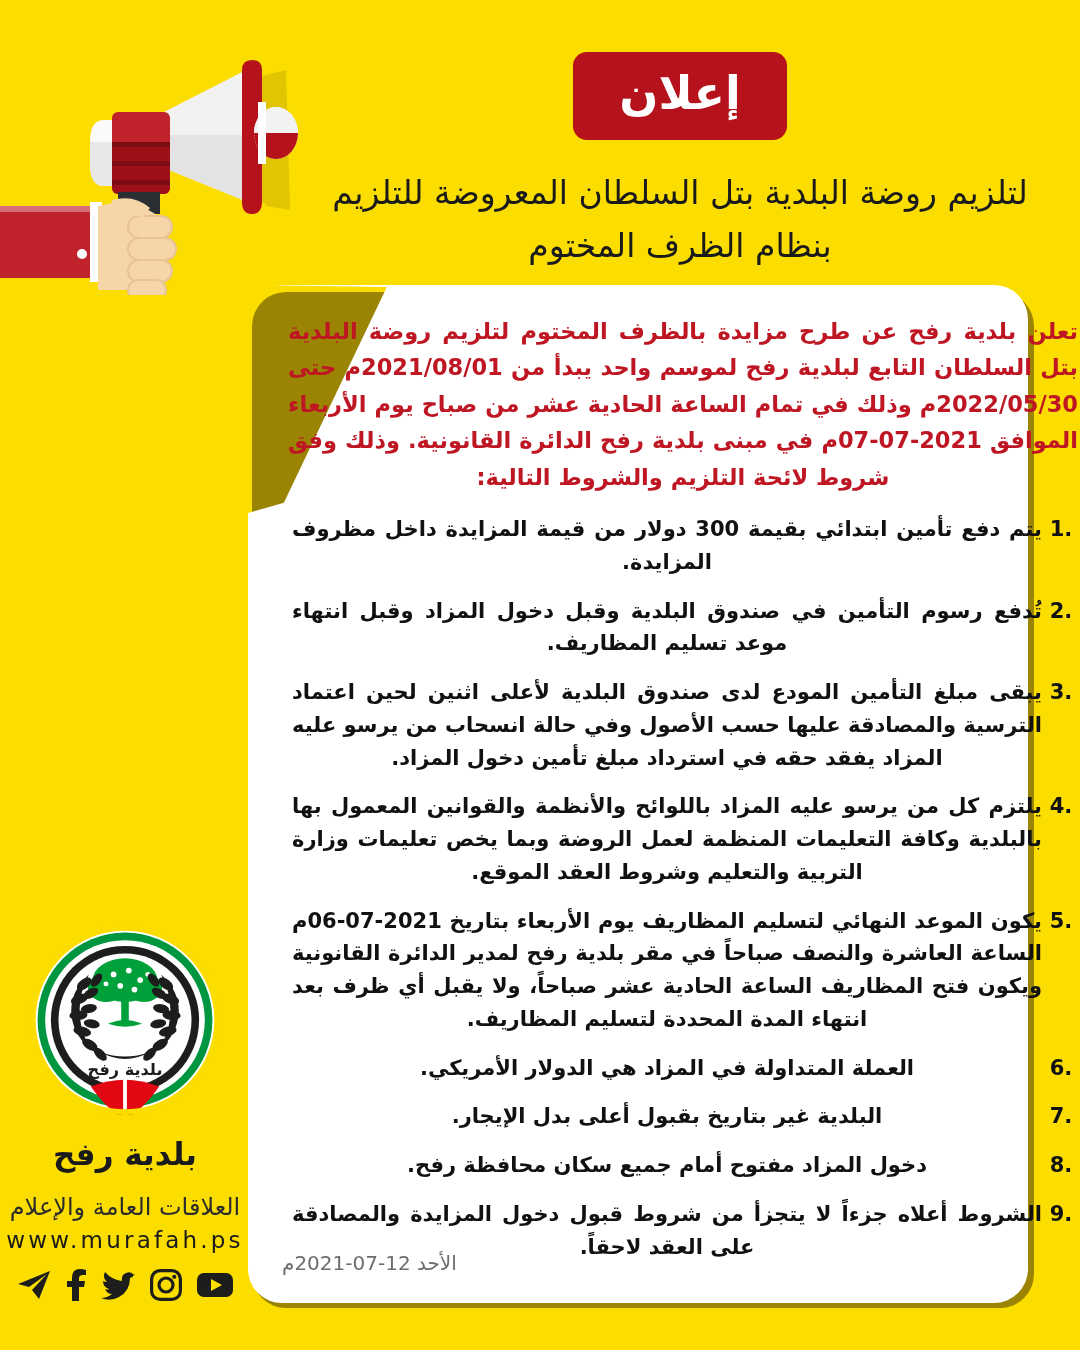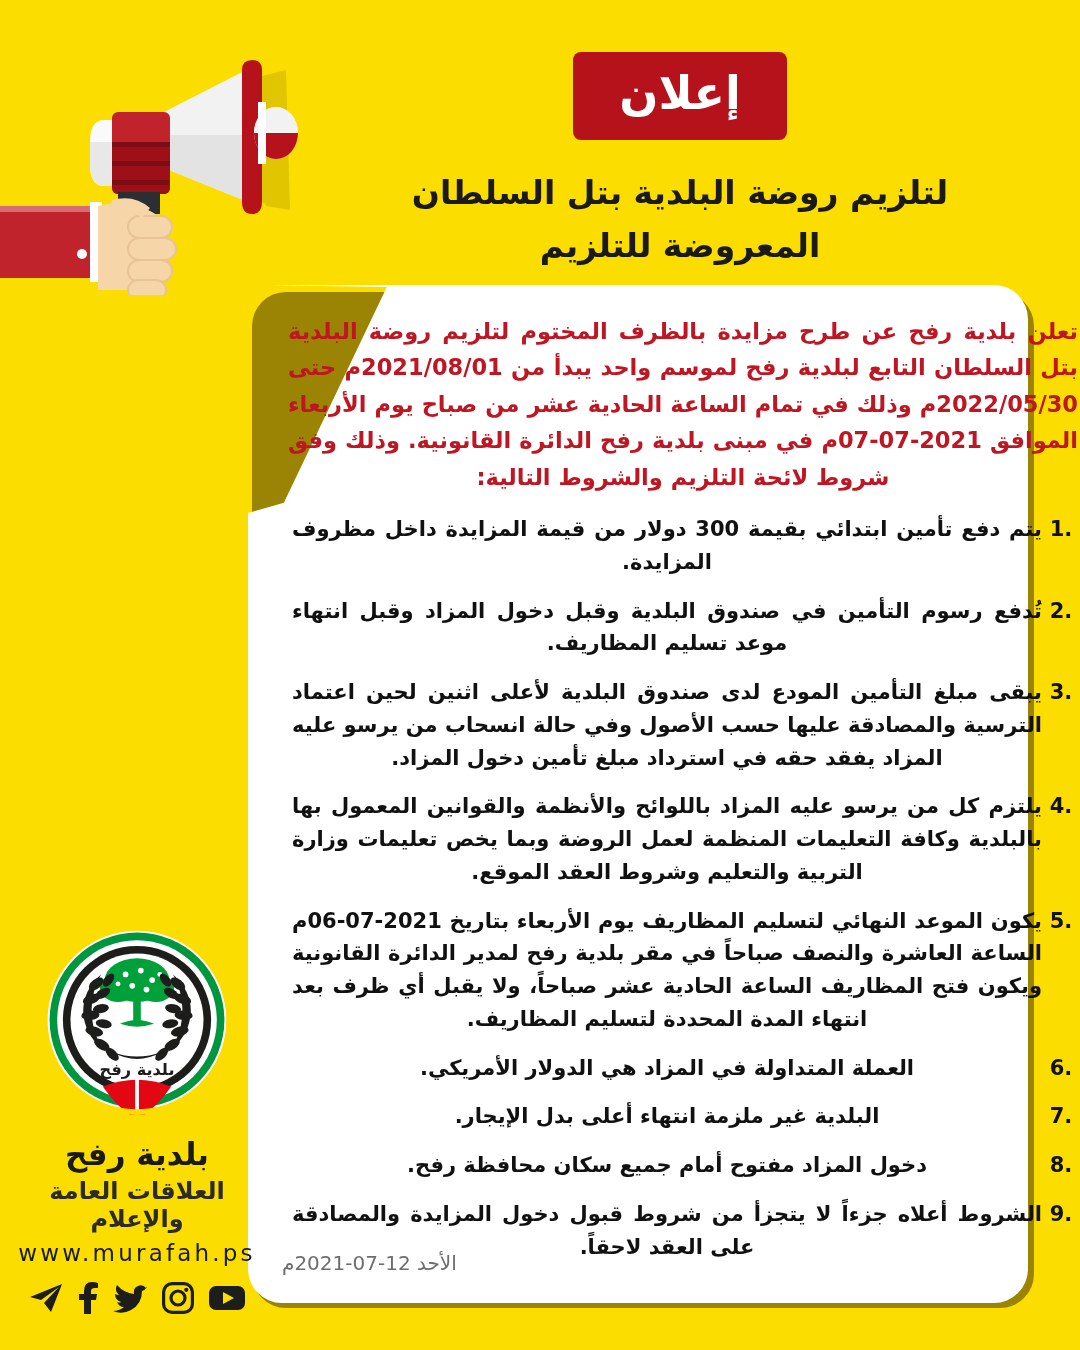--- a/index.html
+++ b/index.html
@@ -42,28 +42,28 @@
     text-align: center;
   }
   .badge {
     display: inline-block;
     background: #B5121B;
     color: #ffffff;
     font-size: 46px;
     font-weight: bold;
     line-height: 1;
     padding: 18px 46px 24px 46px;
-    border-radius: 8px;
+    border-radius: 14px;
     letter-spacing: 0px;
   }
   .poster-title {
     margin-top: 26px;
     color: #1a1a1a;
     font-size: 33px;
-    font-weight: bold;
+    font-weight: normal;
     line-height: 1.62;
     text-align: center;
     padding: 0 8px;
   }
 
   
   .card-shadow {
     position: absolute;
     left: 252px;
     top: 292px;
@@ -156,40 +156,40 @@
     left: 34px;
     bottom: 28px;
     color: #6d6d6d;
     font-size: 20px;
     direction: rtl;
   }
 
   
   .sidebar {
     position: absolute;
-    left: 12px;
+    left: 0px;
     top: 925px;
     width: 250px;
     text-align: center;
   }
   .logo {
     display: block;
     margin: 0 auto;
   }
   .org-name {
     margin-top: 22px;
     font-size: 31px;
     font-weight: bold;
     color: #1a1a1a;
     line-height: 1.15;
   }
   .org-dept {
-    margin-top: 4px;
+    margin-top: 20px;
     font-size: 24px;
-    font-weight: bold;
+    font-weight: normal;
     color: #2b2b2b;
     line-height: 1.2;
   }
   .org-site {
     margin-top: 6px;
     font-size: 23px;
     color: #1a1a1a;
     letter-spacing: 3.2px;
     direction: ltr;
     font-weight: normal;
@@ -271,21 +271,21 @@
 
     <p class="intro">تعلن بلدية رفح عن طرح مزايدة بالظرف المختوم لتلزيم روضة البلدية بتل السلطان التابع لبلدية رفح لموسم واحد يبدأ من 2021/08/01م حتى 2022/05/30م وذلك في تمام الساعة الحادية عشر من صباح يوم الأربعاء الموافق  2021-07-07م  في مبنى بلدية رفح الدائرة القانونية. وذلك وفق شروط لائحة التلزيم والشروط التالية:</p>
 
     <ol class="terms">
       <li>يتم دفع تأمين ابتدائي بقيمة 300 دولار من قيمة المزايدة داخل مظروف المزايدة.</li>
       <li>تُدفع رسوم التأمين في صندوق البلدية وقبل دخول المزاد وقبل انتهاء موعد تسليم المظاريف.</li>
       <li>يبقى مبلغ التأمين المودع لدى صندوق البلدية لأعلى اثنين لحين اعتماد الترسية والمصادقة عليها حسب الأصول وفي حالة انسحاب من يرسو عليه المزاد يفقد حقه في استرداد مبلغ تأمين دخول المزاد.</li>
       <li>يلتزم كل من يرسو عليه المزاد باللوائح والأنظمة والقوانين المعمول بها بالبلدية وكافة التعليمات المنظمة لعمل الروضة وبما يخص تعليمات وزارة التربية والتعليم وشروط العقد الموقع.</li>
       <li>يكون الموعد النهائي لتسليم المظاريف يوم الأربعاء بتاريخ 2021-07-06م الساعة العاشرة والنصف صباحاً في مقر بلدية رفح لمدير الدائرة القانونية ويكون فتح المظاريف الساعة الحادية عشر صباحاً، ولا يقبل أي ظرف بعد انتهاء المدة المحددة لتسليم المظاريف.</li>
       <li class="short">العملة المتداولة في المزاد هي الدولار الأمريكي.</li>
-      <li class="short">البلدية غير ملزمة انتهاء أعلى بدل الإيجار.</li>
+      <li class="short">البلدية غير بتاريخ بقبول أعلى بدل الإيجار.</li>
       <li class="short">دخول المزاد مفتوح أمام جميع سكان محافظة رفح.</li>
       <li>الشروط أعلاه جزءاً لا يتجزأ من شروط قبول دخول المزايدة والمصادقة على العقد لاحقاً.</li>
 
     </ol>
 
     <div class="card-date">الأحد 12-07-2021م</div>
   </div>
 
   <div class="sidebar">
 

